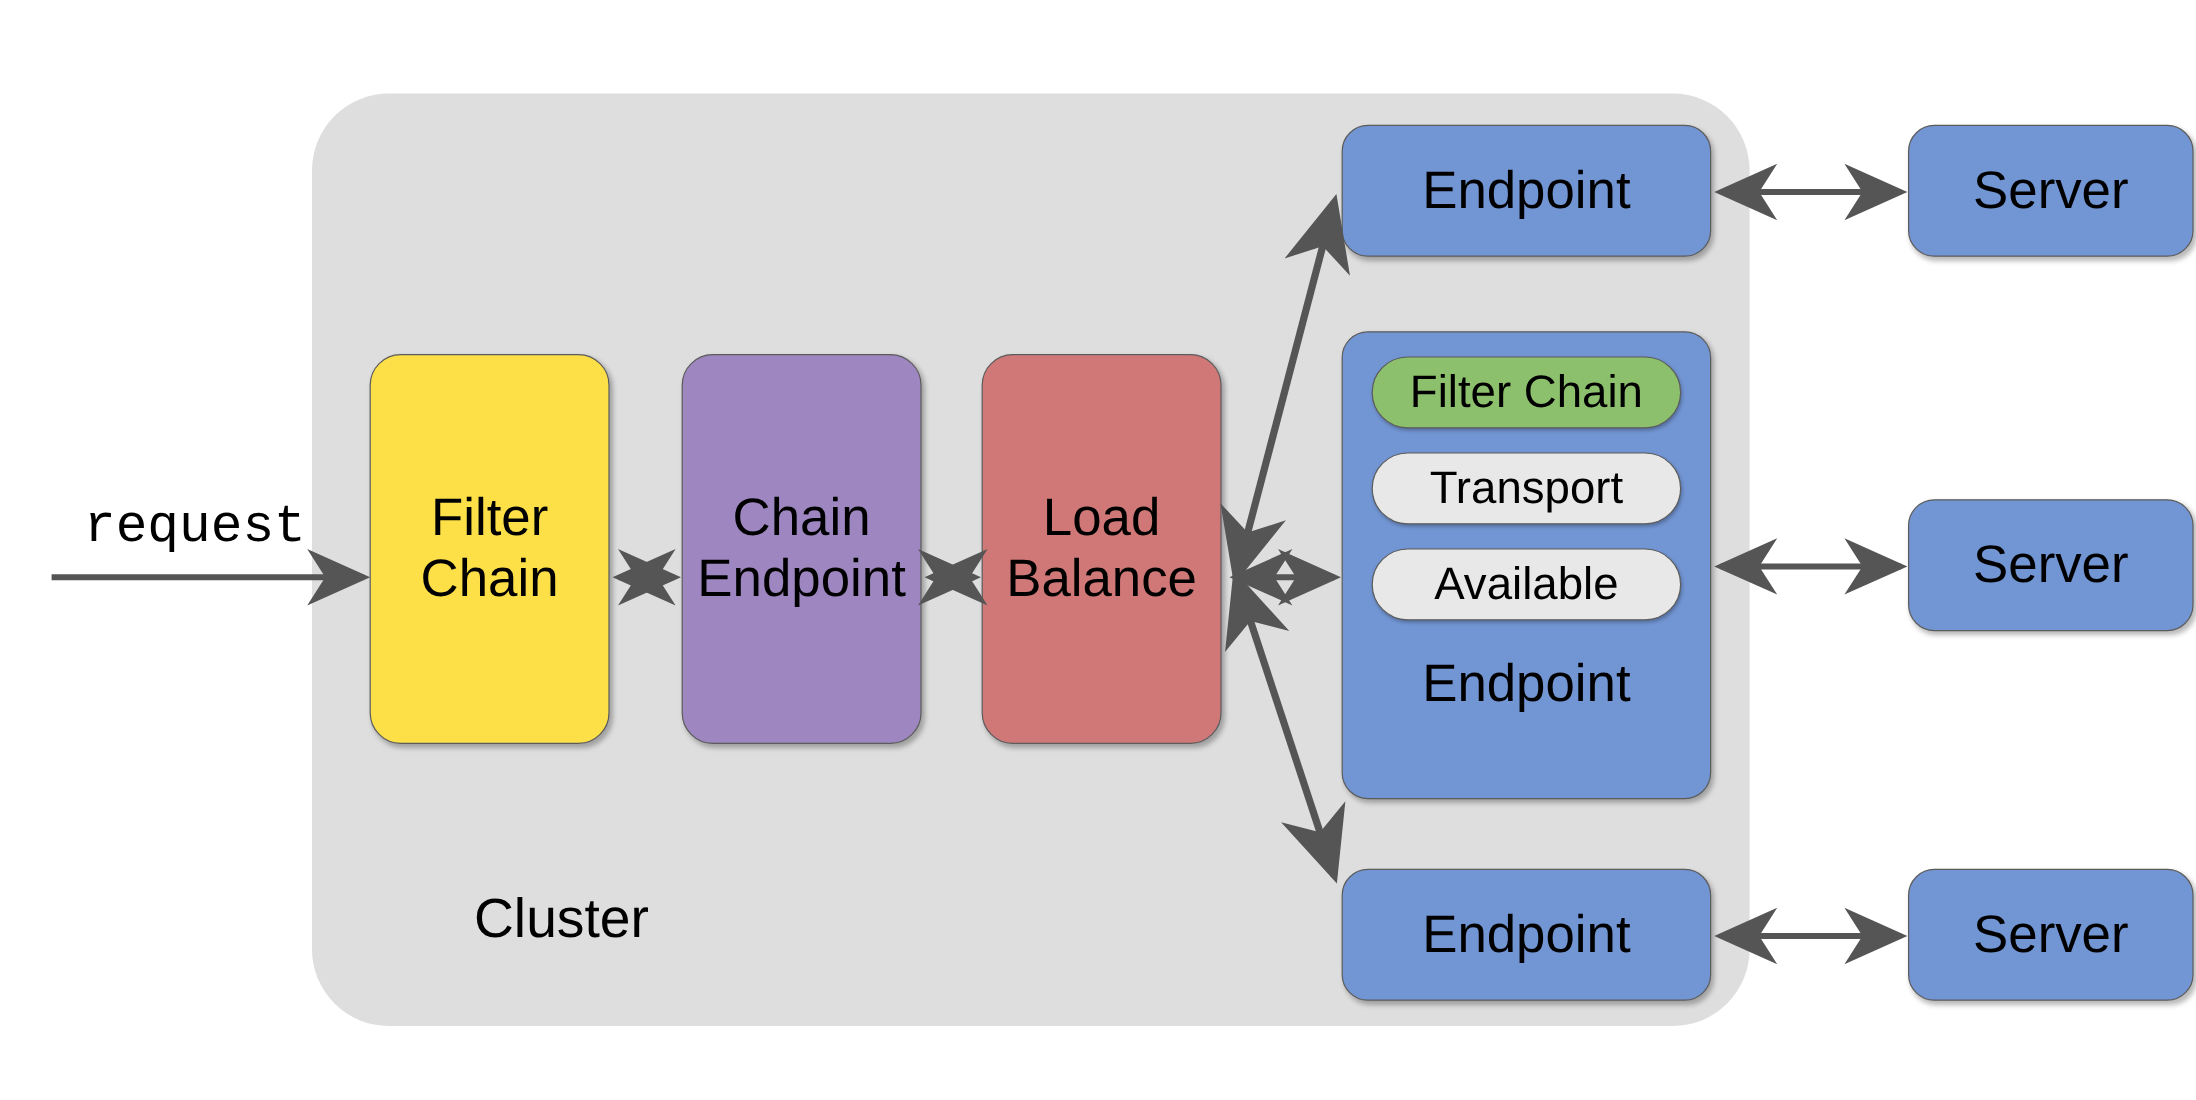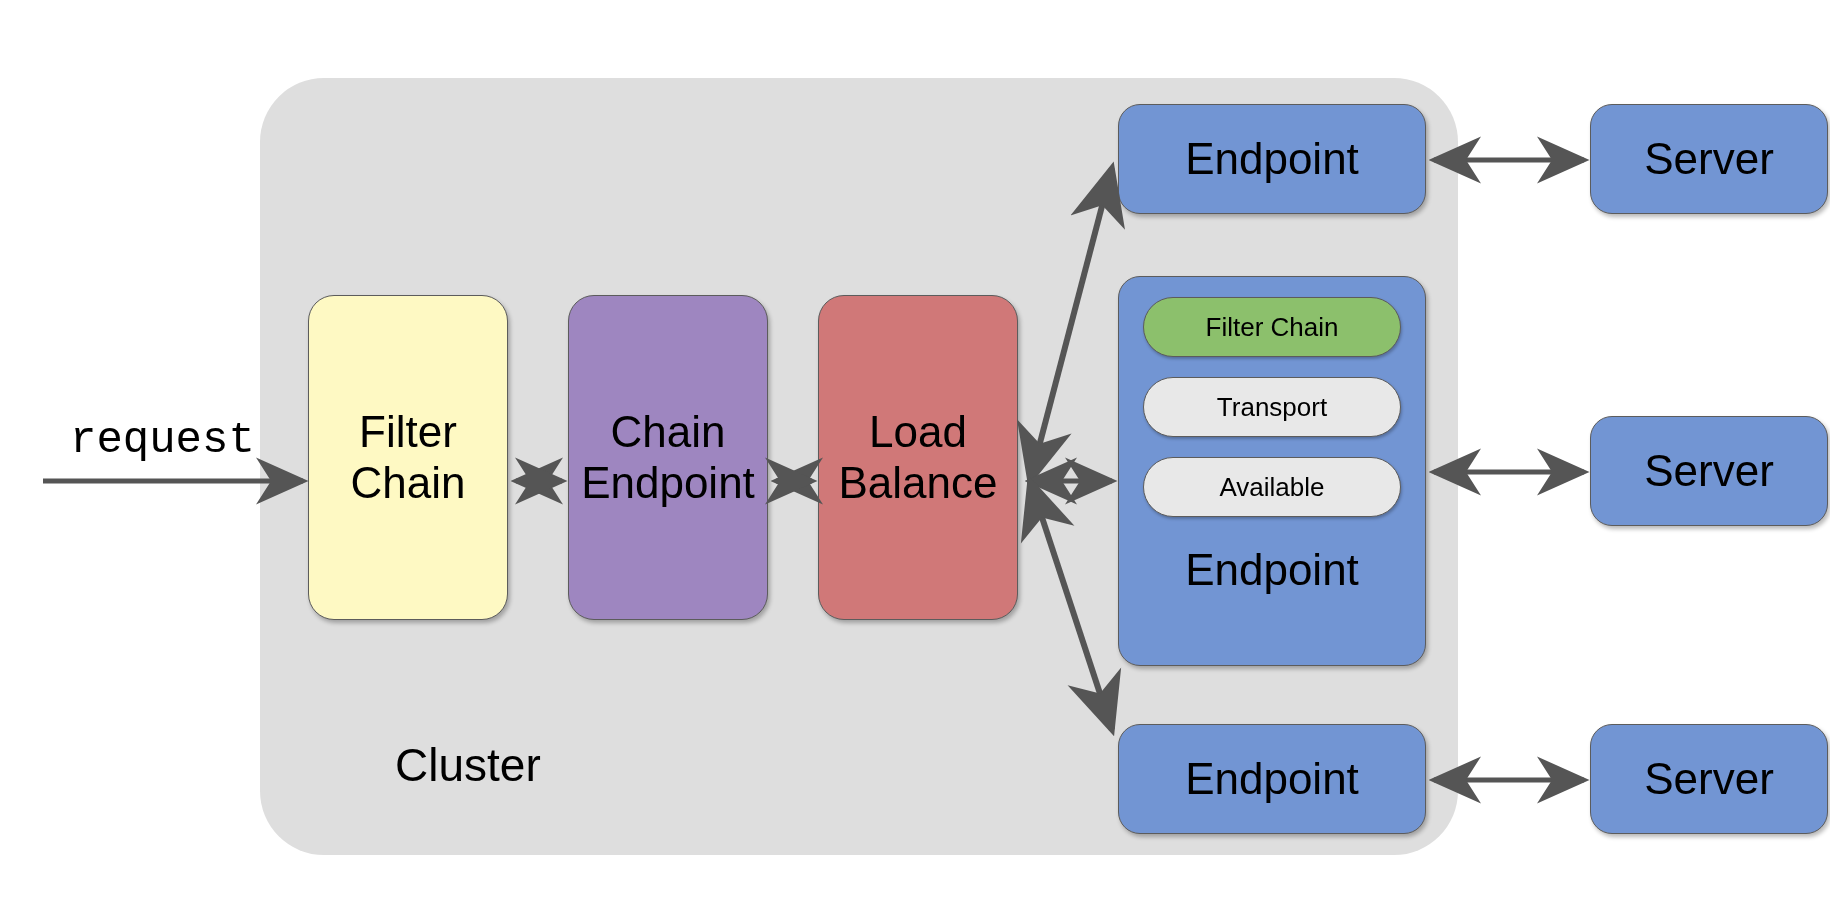--- a/index.html
+++ b/index.html
@@ -49,21 +49,21 @@
     box-shadow: 2px 3px 4px rgba(0,0,0,0.28);
   }
   .pipeline-node {
     width: 200px;
     height: 325px;
     top: 295px;
     border-radius: 26px;
     font-size: 44px;
     line-height: 1.15;
   }
-  #node-filter-chain { left: 308px; background: #fef9c3; text-align: center; }
+  #node-filter-chain { left: 308px; background: #fde047; text-align: center; }
   #node-high-available { left: 568px; background: #9e86c0; }
   #node-load-balance  { left: 818px; background: #d07878; }
 
   
   .endpoint-simple {
     left: 1118px;
     width: 308px;
     height: 110px;
     border-radius: 22px;
     background: #7295d3;
@@ -88,21 +88,21 @@
     position: absolute;
     left: 24px;
     width: 258px;
     height: 60px;
     border-radius: 30px;
     border: 1px solid #5c5c5c;
     box-sizing: border-box;
     display: flex;
     align-items: center;
     justify-content: center;
-    font-size: 26px;
+    font-size: 38px;
     color: #000000;
     box-shadow: 1px 2px 3px rgba(0,0,0,0.25);
   }
   #inner-filter-chain { top: 20px;  background: #8cc06c; }
   #inner-serialize    { top: 100px; background: #e8e8e8; }
   #inner-transport    { top: 180px; background: #e8e8e8; }
   #inner-endpoint-label {
     position: absolute;
     left: 0;
     right: 0;

